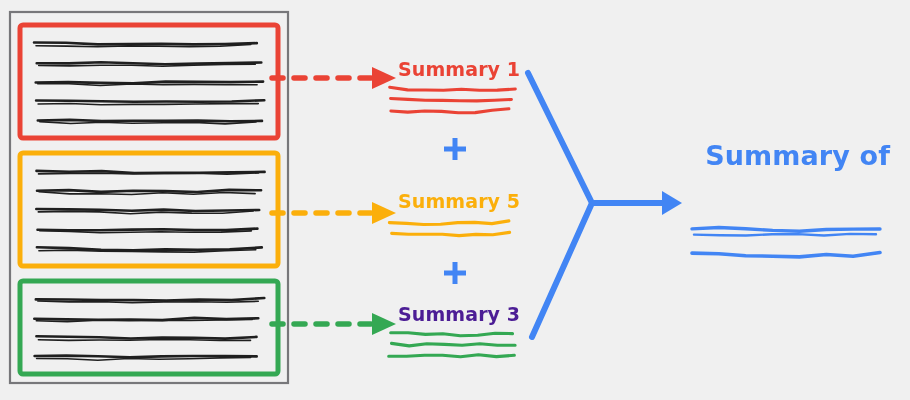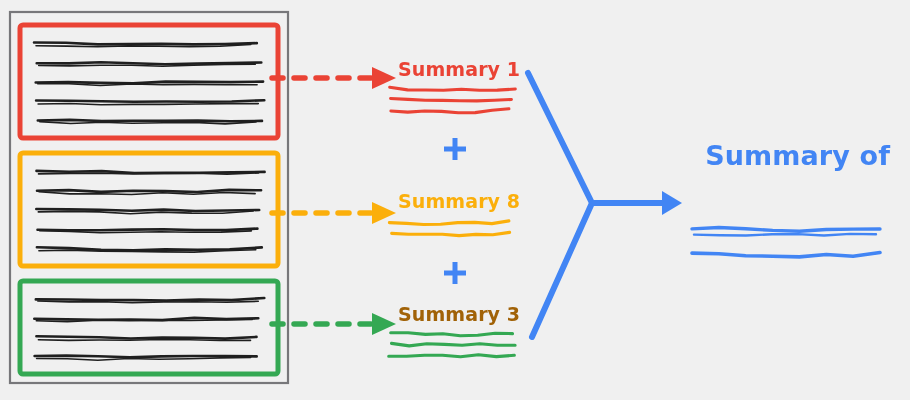--- a/index.html
+++ b/index.html
@@ -129,20 +129,20 @@
           <path d="M662 191 L682 203 L662 215 Z" fill="#4285F4"></path>
         </g>
         <g>
           <path d="M692.0 228.9L718.9 227.5L745.7 228.7L772.6 230.4L799.4 231.2L826.3 229.5L853.1 229.1L880.0 229.0" stroke="#4285F4" stroke-width="3.4" fill="none" stroke-linecap="round" stroke-linejoin="round"></path>
           <path d="M694.0 234.6L720.0 235.3L746.0 235.5L772.0 234.3L798.0 234.1L824.0 235.5L850.0 233.9L876.0 234.3" stroke="#4285F4" stroke-width="2.4" fill="none" stroke-linecap="round" stroke-linejoin="round"></path>
           <path d="M692.0 253.1L718.9 253.8L745.7 255.8L772.6 256.2L799.4 256.9L826.3 254.5L853.1 256.3L880.0 252.5" stroke="#4285F4" stroke-width="3.6" fill="none" stroke-linecap="round" stroke-linejoin="round"></path>
         </g>
       </svg>
 
     <div class="label sum-label" id="lab-0" style="left: 398px; top: 58px; color: rgb(234, 67, 53);">Summary 1</div>
-    <div class="label sum-label" id="lab-1" style="left: 398px; top: 190px; color: rgb(251, 175, 11);">Summary 8</div>
-    <div class="label sum-label" id="lab-2" style="left: 398px; top: 303px; color: #a16207;">Summary 3</div>
+    <div class="label sum-label" id="lab-1" style="left: 398px; top: 190px; color: rgb(251, 175, 11);">Summary 5</div>
+    <div class="label sum-label" id="lab-2" style="left: 398px; top: 303px; color: #4c1d95;">Summary 3</div>
 
     <div class="label final-label" id="final-label" style="left: 700px; top: 140px; width: 190px; color: rgb(66, 133, 244); text-align: right;">
       <div>Summary of</div>
     </div>
   </div>
 </div>
 
 </body></html>

